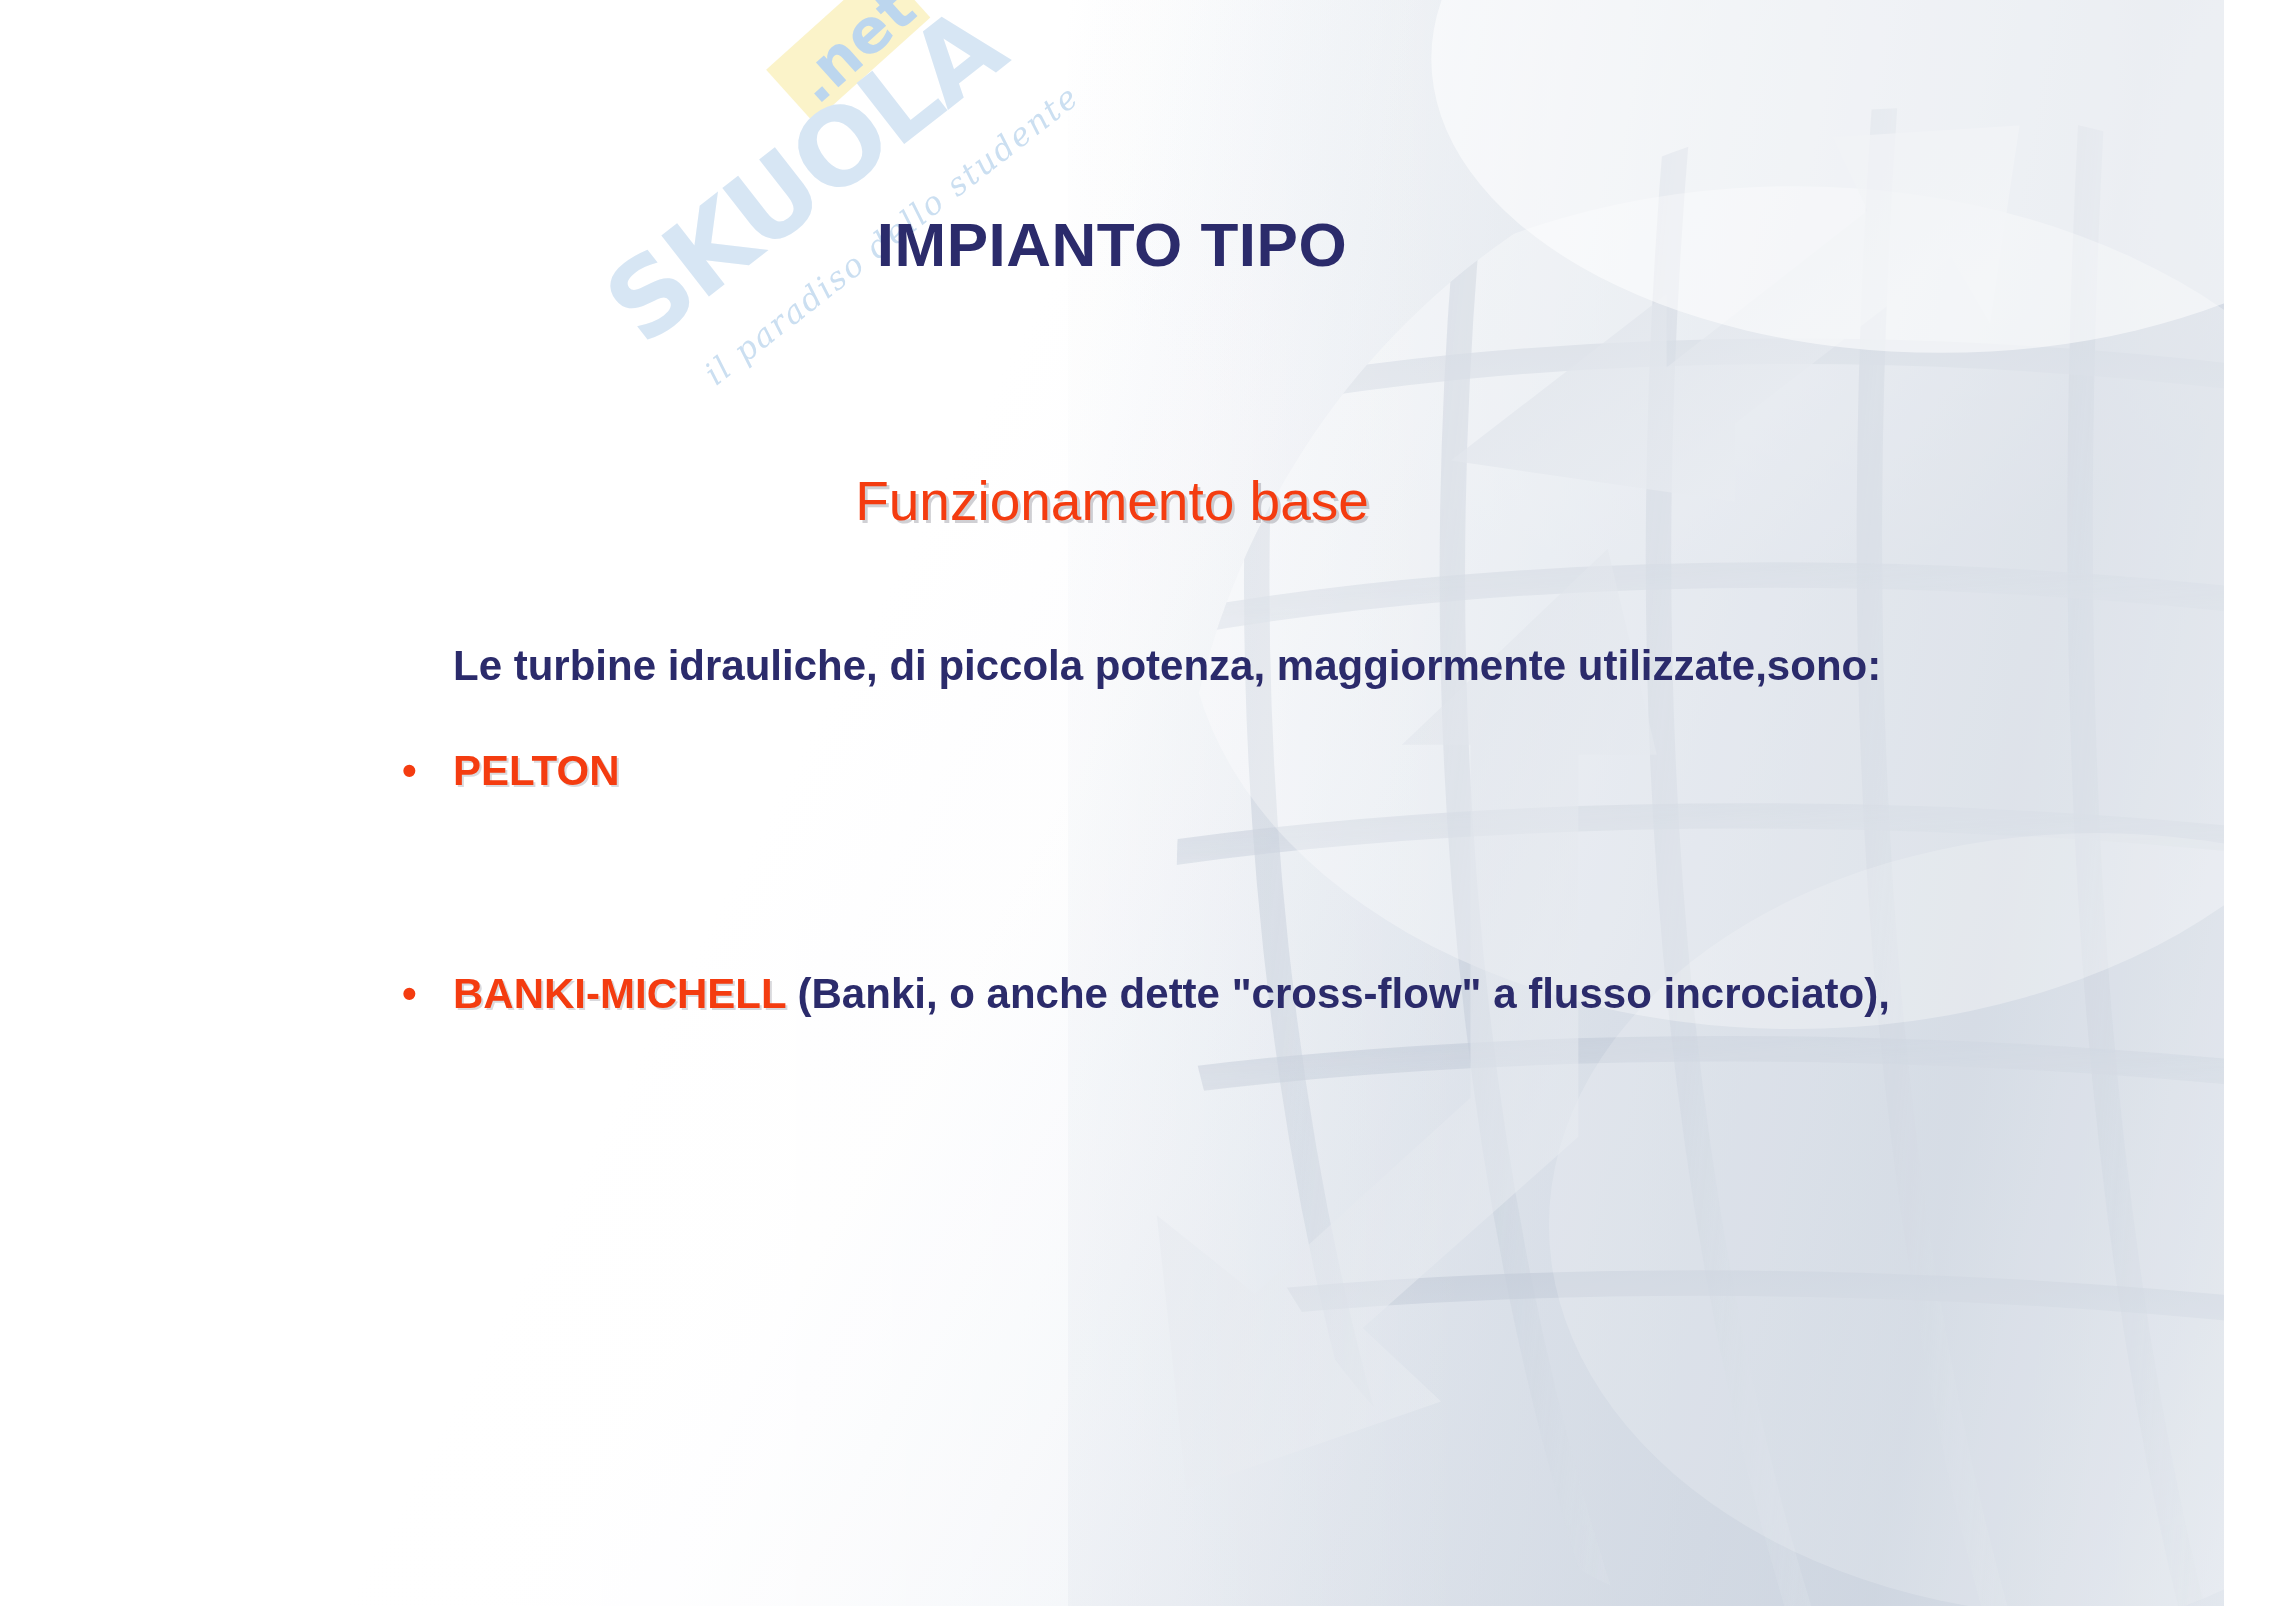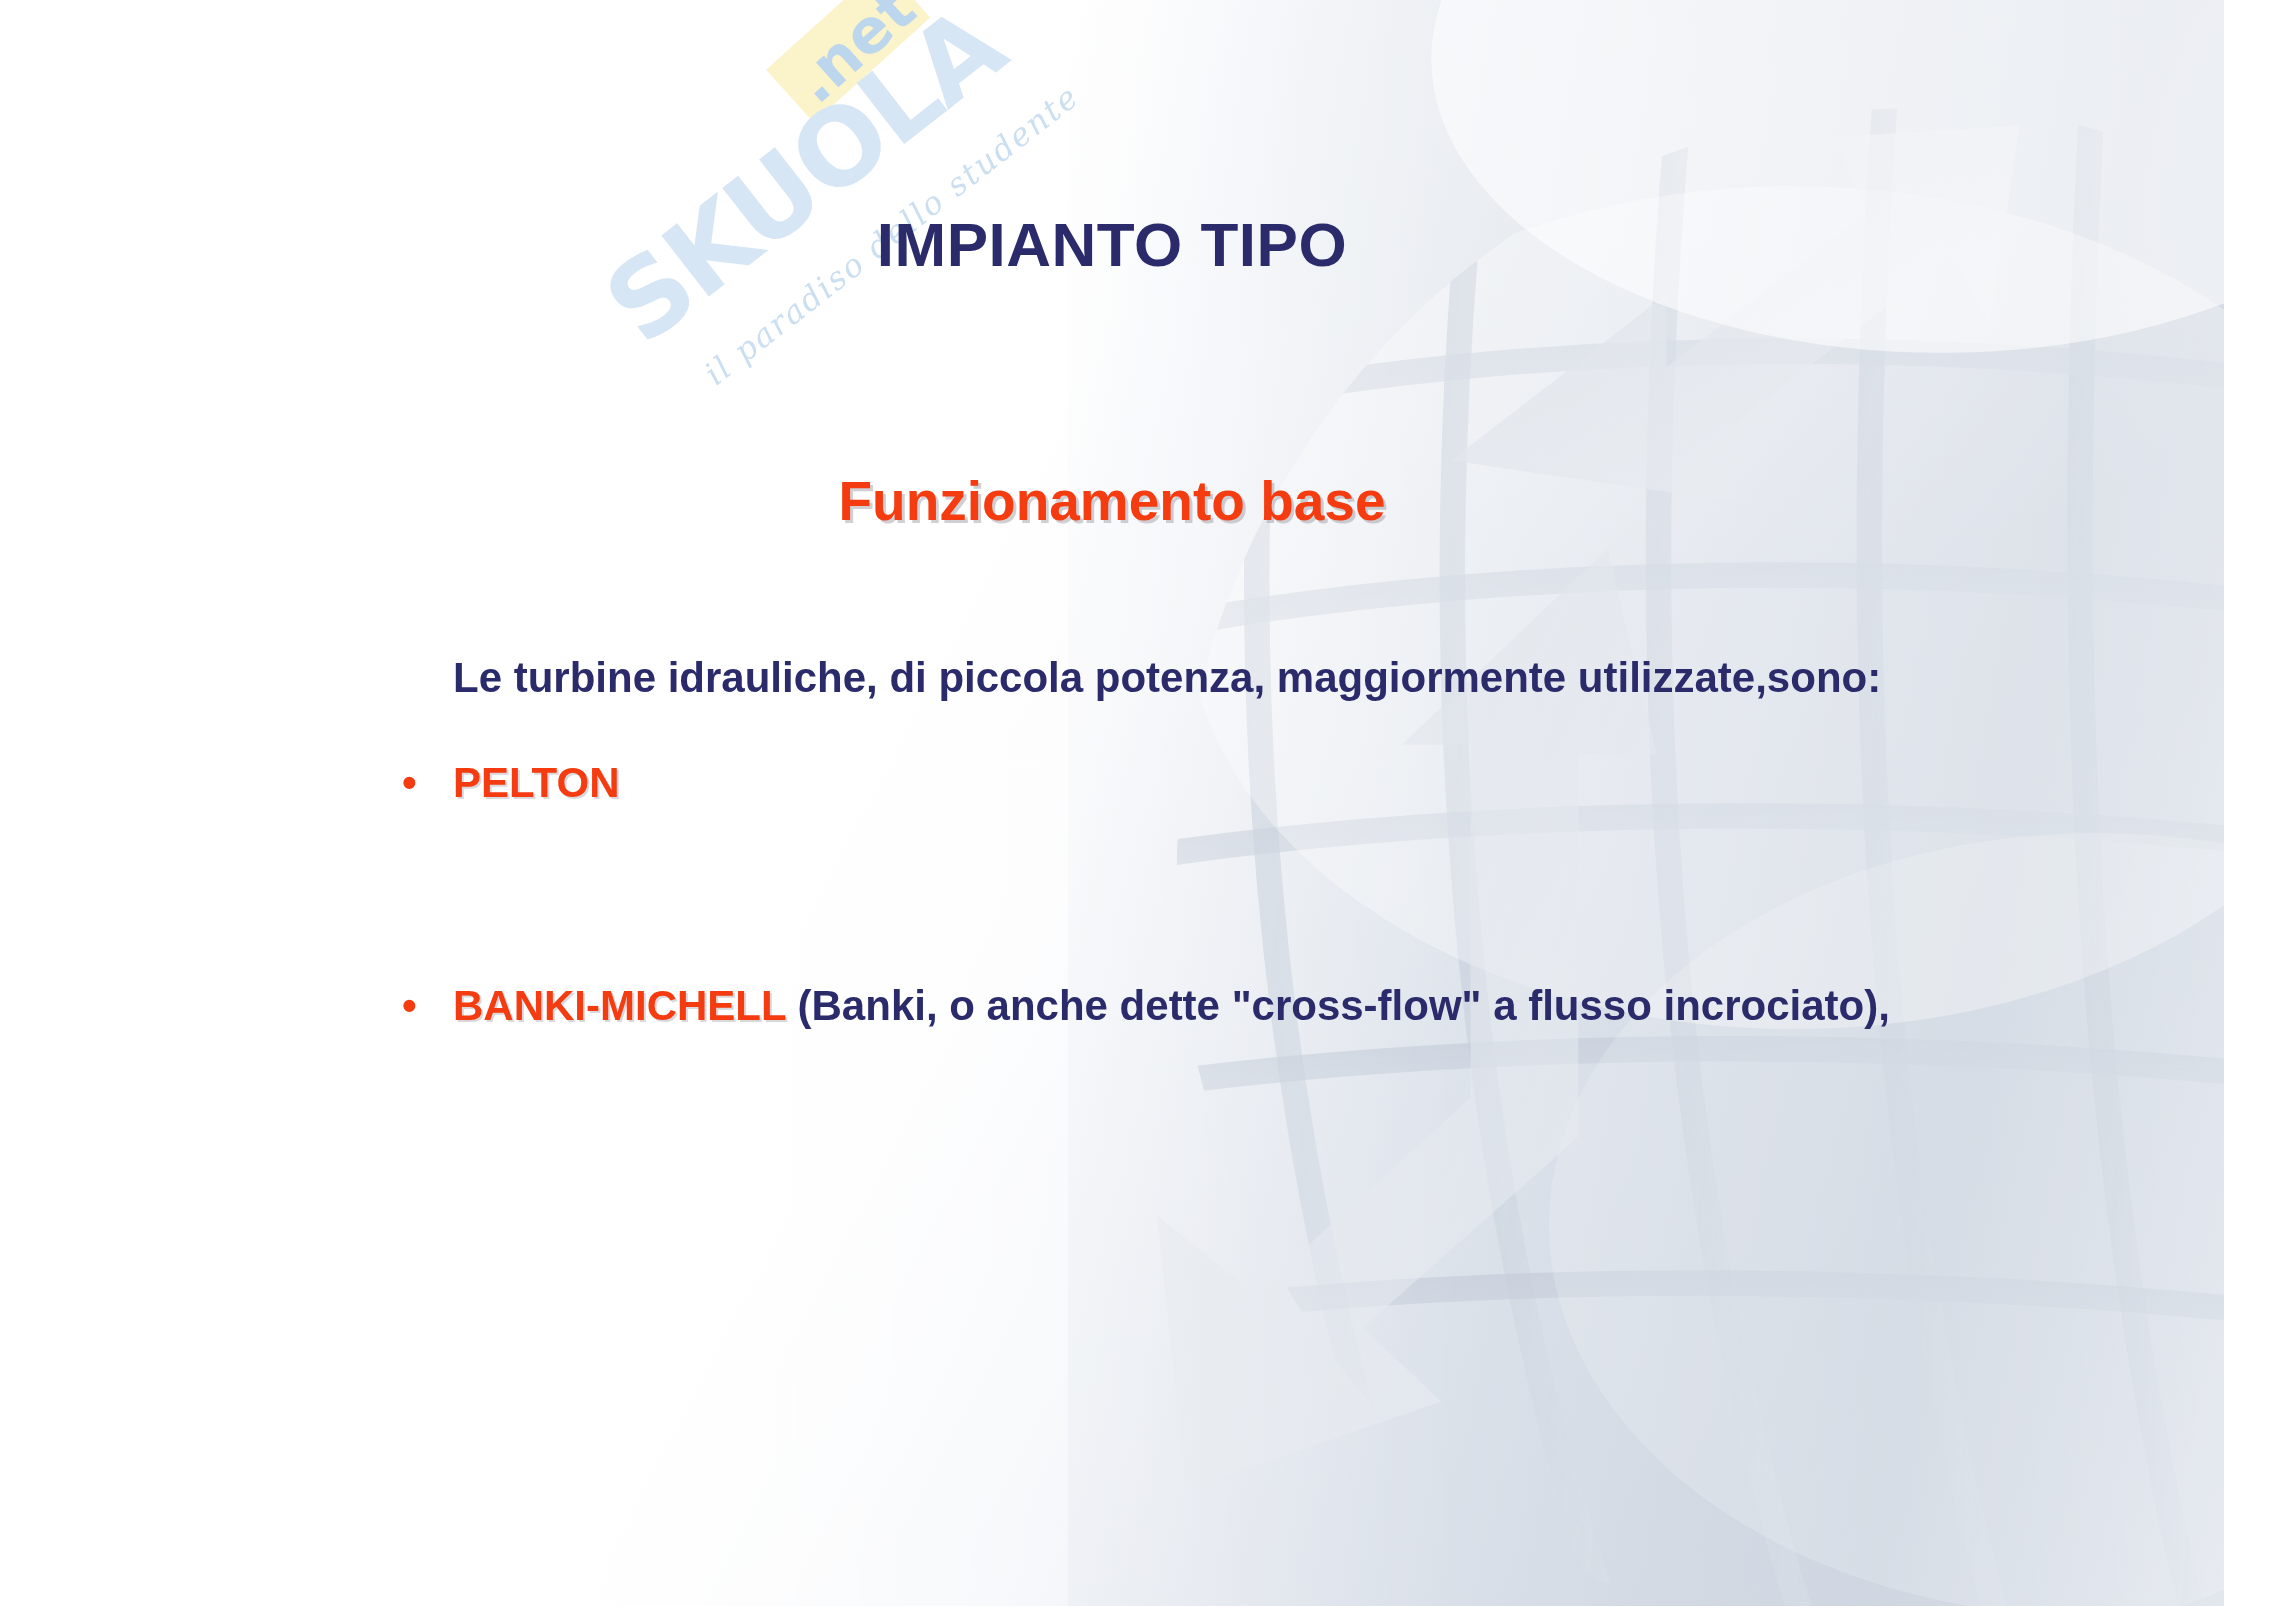--- a/index.html
+++ b/index.html
@@ -155,41 +155,41 @@
     font-family: "Liberation Sans", sans-serif;
   }
 
   .slide-subtitle {
     position: absolute;
     left: 0;
     top: 469px;
     width: 2224px;
     text-align: center;
     font-size: 55px;
-    font-weight: bold;
+    font-weight: normal;
     color: #f43c10;
     letter-spacing: 0px;
     text-shadow: 2.9px 2.9px 0 rgba(150,150,160,0.45);
     font-family: "Liberation Sans", sans-serif;
   }
 
   .body-block {
     position: absolute;
     left: 402px;
     top: 635px;
     width: 1588px;
     font-size: 42px;
     font-weight: bold;
     color: #2b2b6b;
     line-height: 1.28;
     font-family: "Liberation Sans", sans-serif;
   }
 
   .para {
-    margin: 16px 0 0 0;
+    margin: 4px 0 0 0;
     padding-left: 51px;
   }
   .para.p-intro { margin-bottom: 51px; }
   .para.p-last  { margin-top: 186px; }
 
   .bullet-row {
     display: flex;
     align-items: flex-start;
     margin-bottom: 0;
   }

